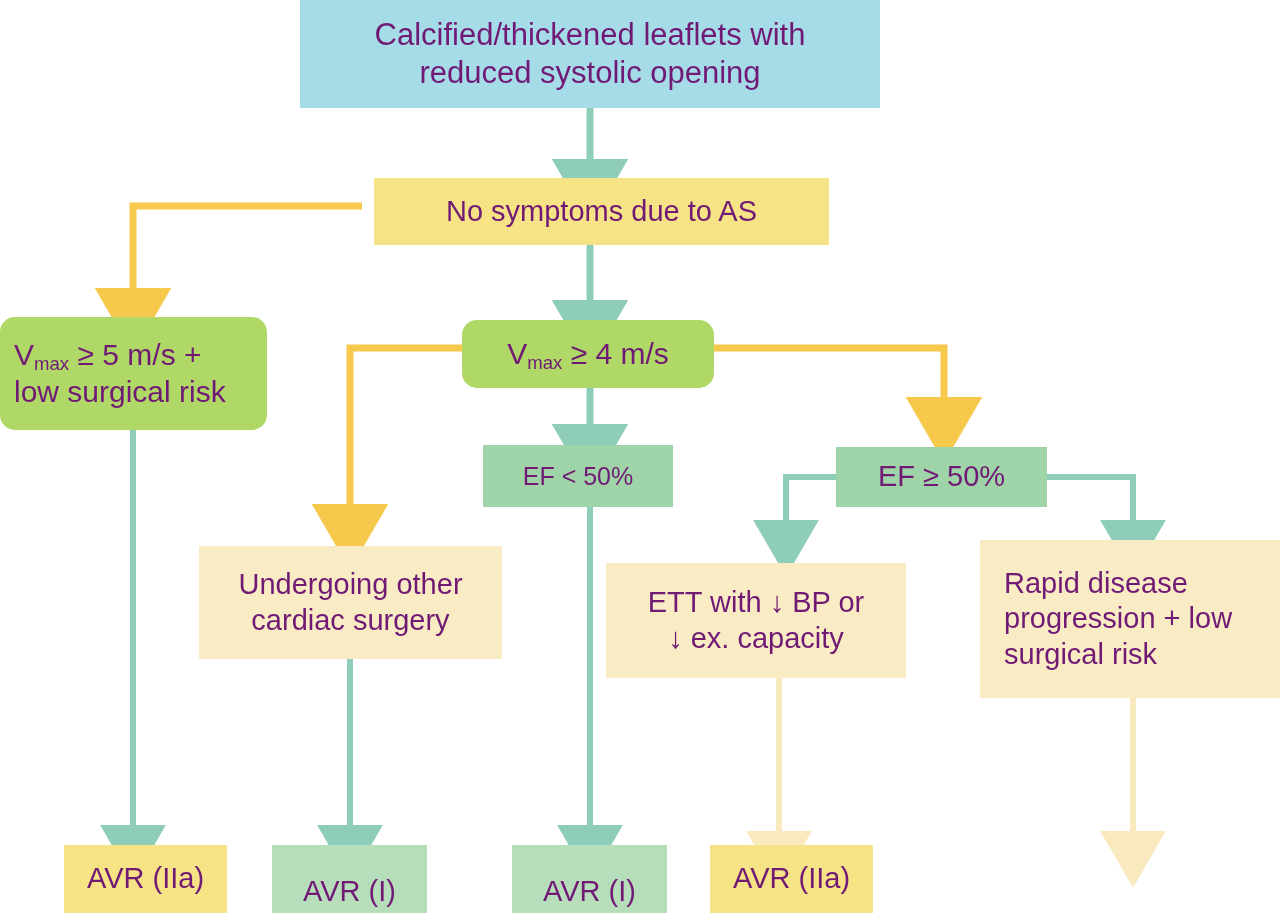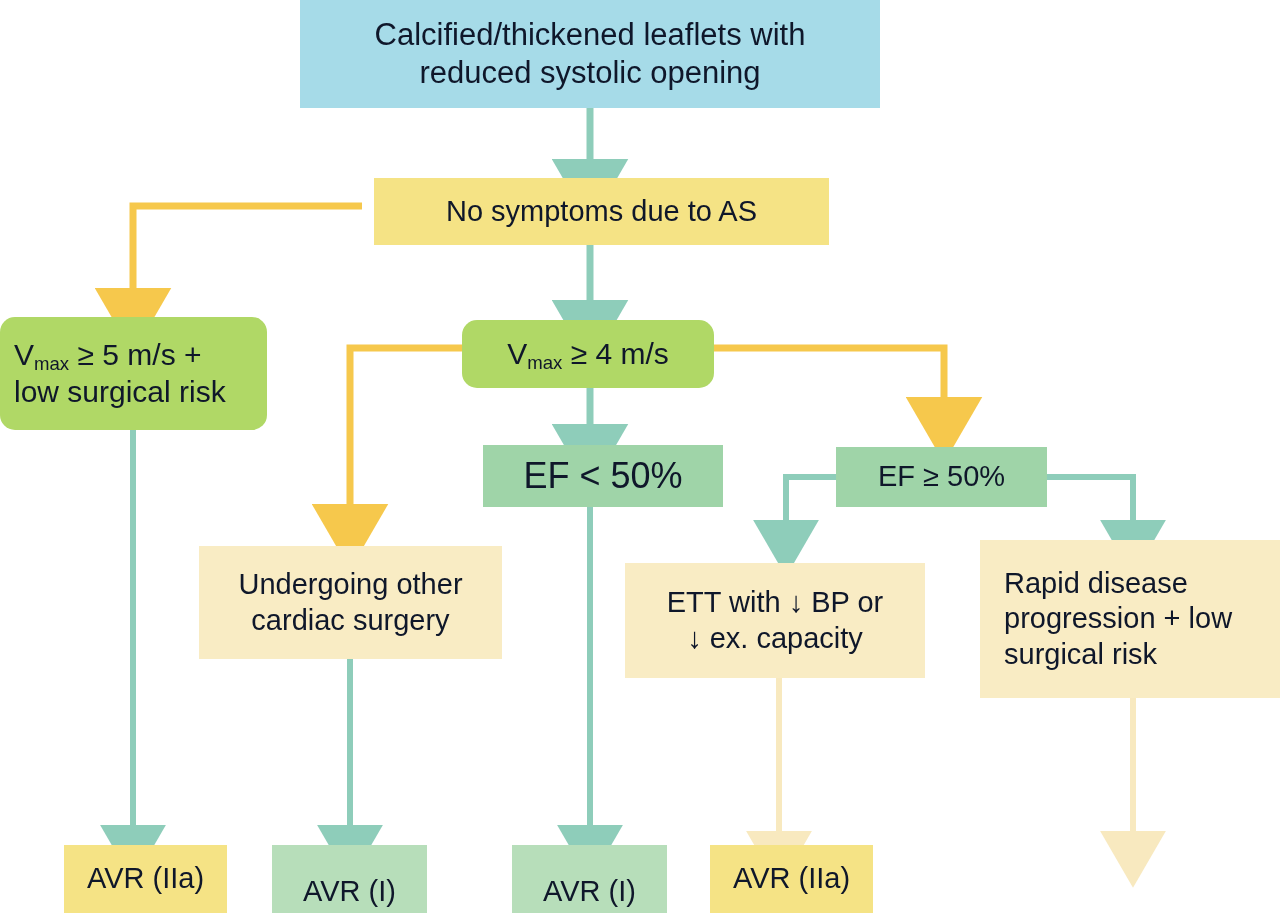--- a/index.html
+++ b/index.html
@@ -17,21 +17,21 @@
     background: #ffffff;
     overflow: hidden;
   }
   .node {
     position: absolute;
     box-sizing: border-box;
     display: flex;
     align-items: center;
     justify-content: center;
     text-align: center;
-    color: #0f172a;
+    color: #701a75;
     line-height: 1.22;
     z-index: 5;
     padding: 4px 18px;
   }
   .node .txt {
     display: block;
     white-space: pre-line;
   }
   .n-blue   { background: #a6dbe8; }
   .n-yellow { background: #f5e385; margin-left: 12px; }
@@ -116,34 +116,34 @@
 
   <div class="node n-green" style="left:0px; top:317px; width:267px; height:113px; font-size:30px; justify-content:flex-start; padding-left:14px;">
     <span class="txt" style="text-align:left;"><span>V</span><sub>max</sub><span> ≥ 5 m/s +
 low surgical risk</span></span>
   </div>
 
   <div class="node n-green" style="left:462px; top:320px; width:252px; height:68px; font-size:30px;">
     <span class="txt"><span>V</span><sub>max</sub><span> ≥ 4 m/s</span></span>
   </div>
 
-  <div class="node n-green2" style="left:483px; top:445px; width:240px; height:62px; font-size:36px;">
+  <div class="node n-green2" style="left:483px; top:445px; width:190px; height:62px; font-size:25px;">
     <span class="txt">EF &lt; 50%</span>
   </div>
 
   <div class="node n-green2" style="left:836px; top:447px; width:211px; height:60px; font-size:29px;">
     <span class="txt">EF ≥ 50%</span>
   </div>
 
   <div class="node n-cream" style="left:199px; top:546px; width:303px; height:113px; font-size:29px;">
     <span class="txt">Undergoing other
 cardiac surgery</span>
   </div>
 
-  <div class="node n-cream" style="left:625px; top:563px; width:300px; height:115px; font-size:29px;">
+  <div class="node n-cream" style="left:606px; top:563px; width:300px; height:115px; font-size:29px;">
     <span class="txt">ETT with ↓ BP or
 ↓ ex. capacity</span>
   </div>
 
   <div class="node n-cream" style="left:980px; top:540px; width:300px; height:158px; font-size:29px; justify-content:flex-start; padding-left:24px;">
     <span class="txt" style="text-align:left;">Rapid disease
 progression + low
 surgical risk</span>
   </div>
 

